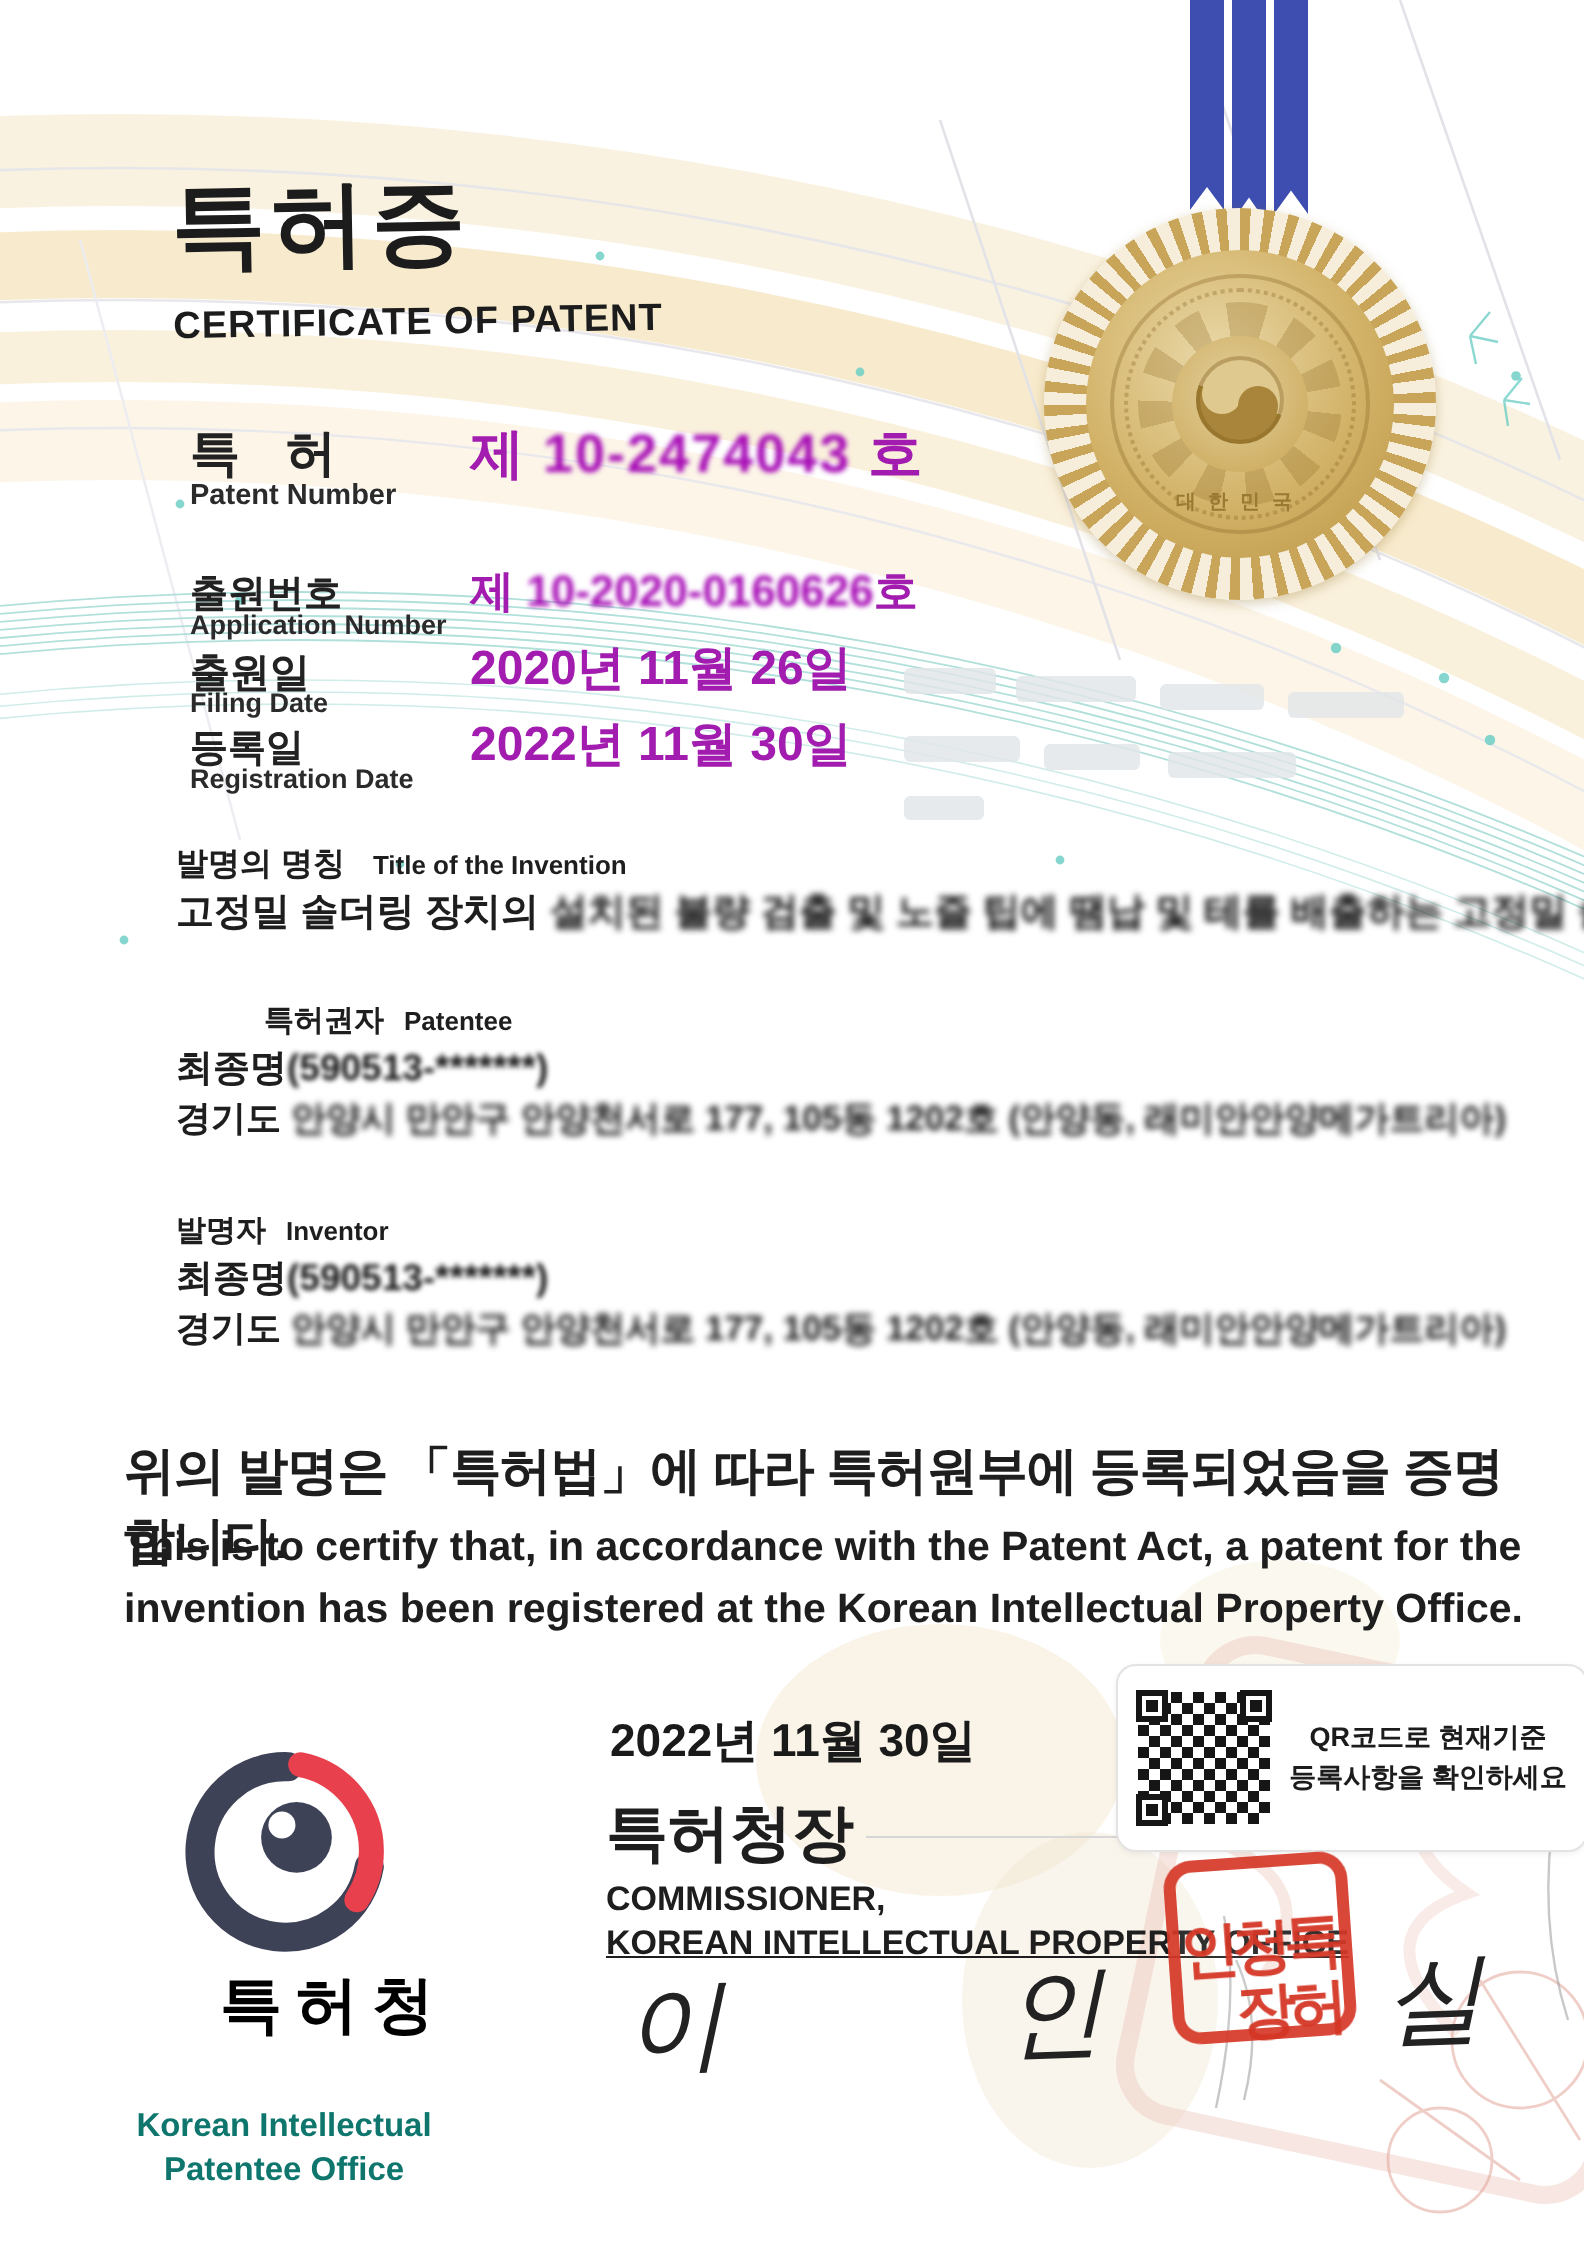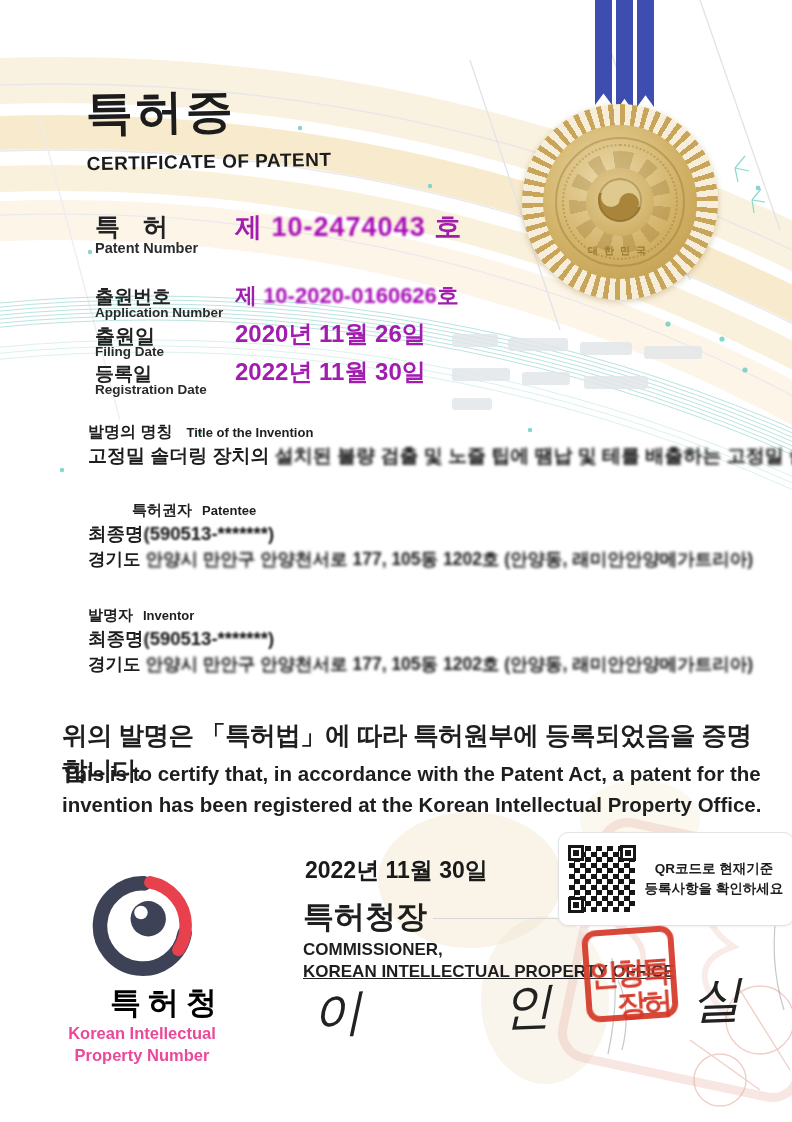--- a/index.html
+++ b/index.html
@@ -107,21 +107,21 @@
   
   .seal{left:584px;top:928px;width:92px;height:92px;border:6px solid rgba(213,55,38,.92);border-radius:14px;
     transform:rotate(-4deg);display:flex;align-items:center;justify-content:center;z-index:4;
     box-sizing:border-box;filter:blur(.3px);background:rgba(255,255,255,.08);}
   .seal-text{writing-mode:vertical-rl;height:72px;font-size:30px;line-height:26px;font-weight:800;
     color:#d53726;letter-spacing:2px;opacity:.95;}
 
   
   .logo-swirl{left:90px;top:874px;width:104px;height:104px;}
   .logo-ko{left:60px;top:982px;width:164px;text-align:right;font-size:31px;font-weight:800;letter-spacing:7px;color:#000000;}
-  .logo-en{left:40px;top:1022px;width:204px;text-align:center;font-size:16.5px;font-weight:600;line-height:22px;color:#ec4899;}
+  .logo-en{left:40px;top:1052px;width:204px;text-align:center;font-size:16.5px;font-weight:600;line-height:22px;color:#0f766e;}
 </style>
 </head>
 <body>
 
 <svg class="bg-svg" width="792" height="1122" viewBox="0 0 792 1122">
   <g fill="none">
 
     <circle cx="60" cy="1780" r="1700" stroke="#faf1dd" stroke-width="46" opacity="0.9"></circle>
     <circle cx="60" cy="1780" r="1648" stroke="#f6e6c0" stroke-width="34" opacity="0.8"></circle>
     <circle cx="60" cy="1780" r="1602" stroke="#f9eed4" stroke-width="26" opacity="0.8"></circle>
@@ -312,16 +312,16 @@
 
   <svg class="abs logo-swirl" viewBox="0 0 100 100">
     <path d="M52 9 A 41 41 0 1 0 91 57" fill="none" stroke="#3e4257" stroke-width="14" stroke-linecap="round"></path>
     <path d="M58 8 A 42 42 0 0 1 92 49 A 42 42 0 0 1 85 73" fill="none" stroke="#e8414d" stroke-width="12" stroke-linecap="round"></path>
     <circle cx="56" cy="43" r="17" fill="#3e4257"></circle>
     <circle cx="49" cy="37" r="6.5" fill="#ffffff"></circle>
   </svg>
   <div class="abs logo-ko">특허청</div>
   <div class="abs logo-en">
     <div>Korean Intellectual</div>
-    <div>Property Number</div>
+    <div>Patentee Office</div>
   </div>
 
 </div>
 
 </body></html>

